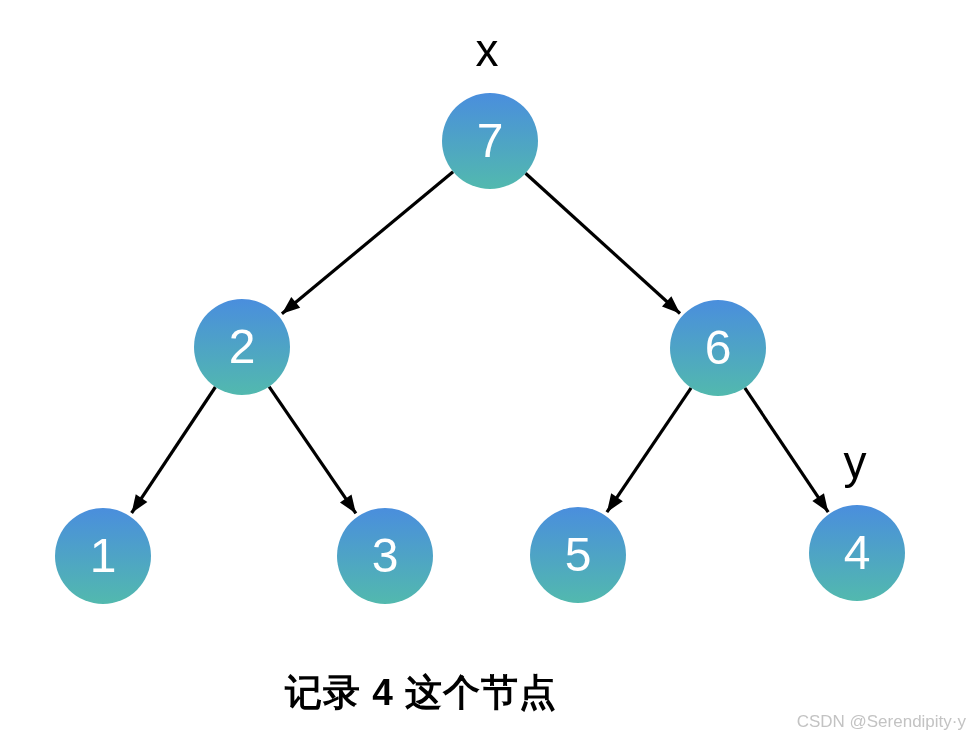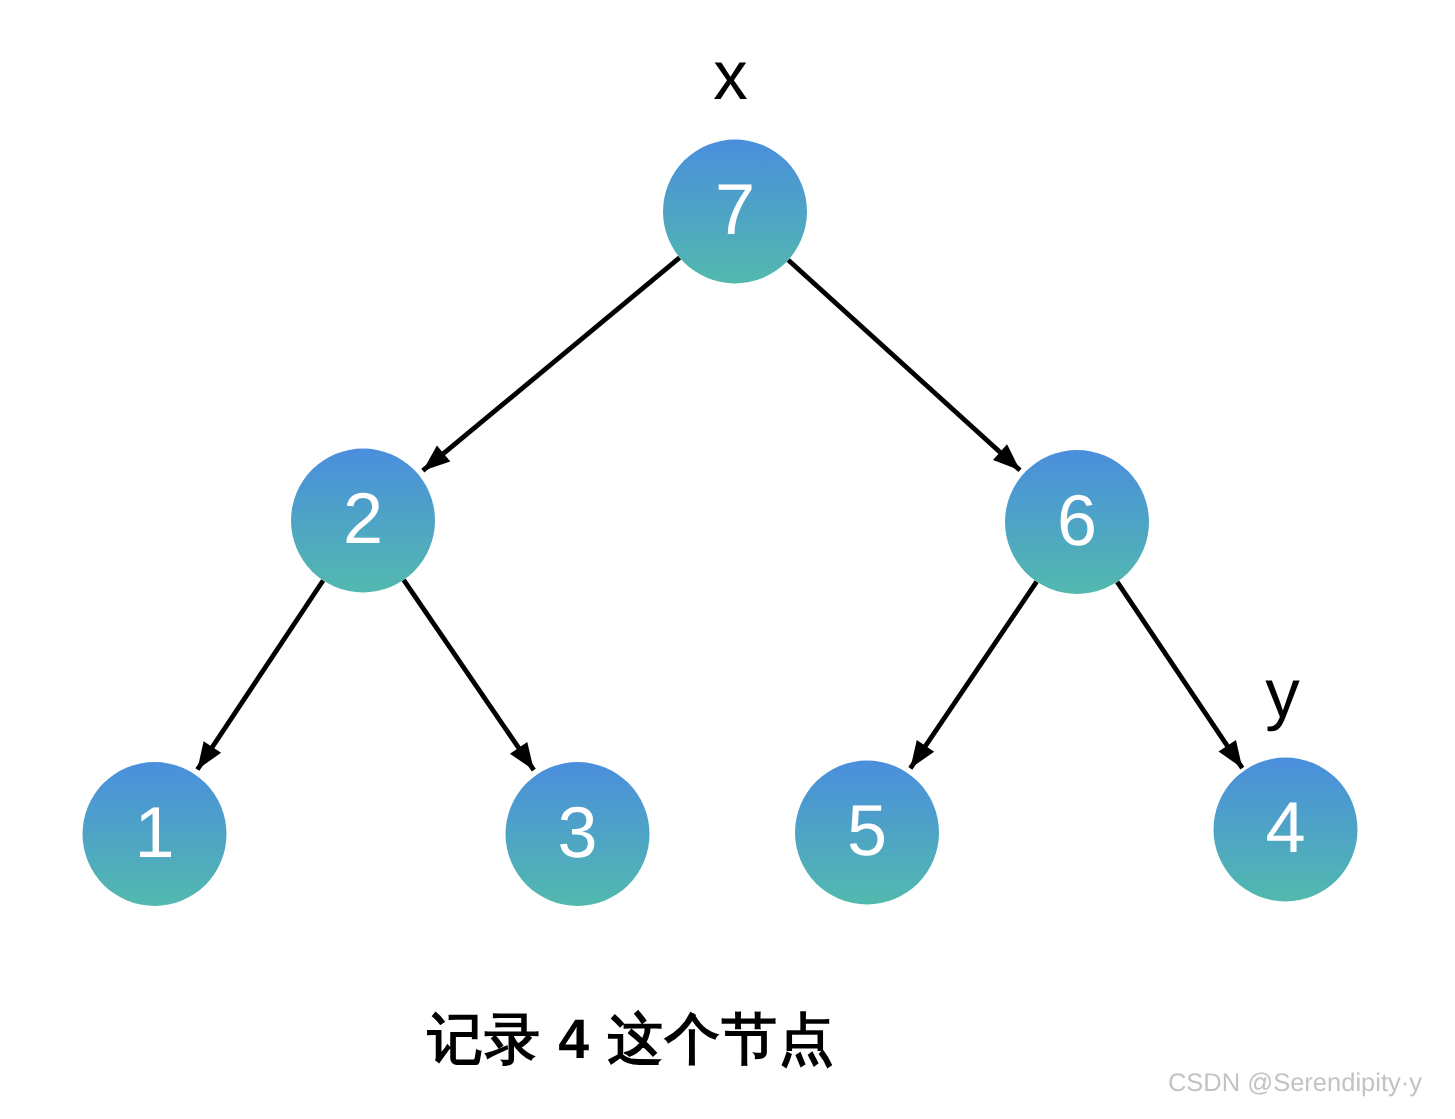--- a/index.html
+++ b/index.html
@@ -60,21 +60,21 @@
     top: 668px;
     width: 842px;
     text-align: center;
     font-size: 37px;
     font-weight: 700;
     color: var(--caption-color);
     letter-spacing: 1px;
   }
   .watermark {
     position: absolute;
-    right: 22px;
+    right: 4px;
     top: 712px;
     font-size: 17px;
     color: var(--watermark-color);
   }
 </style>
 </head>
 <body style="--node-top: #4a8edd; --node-bottom: #52b9ae; --node-text: #ffffff; --caption-color: #000000; --watermark-color: #c3c3c3;">
 
 <div class="canvas">
 

